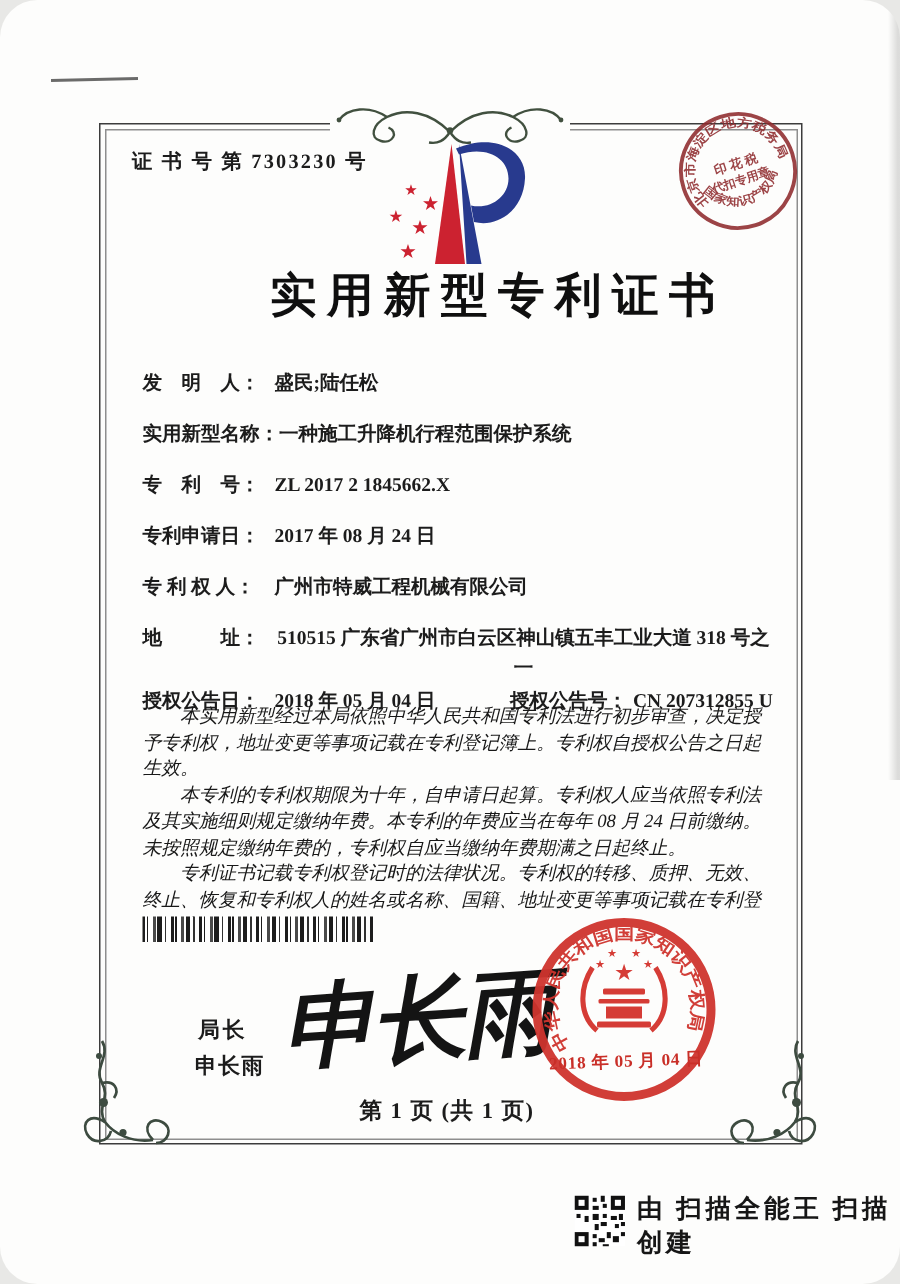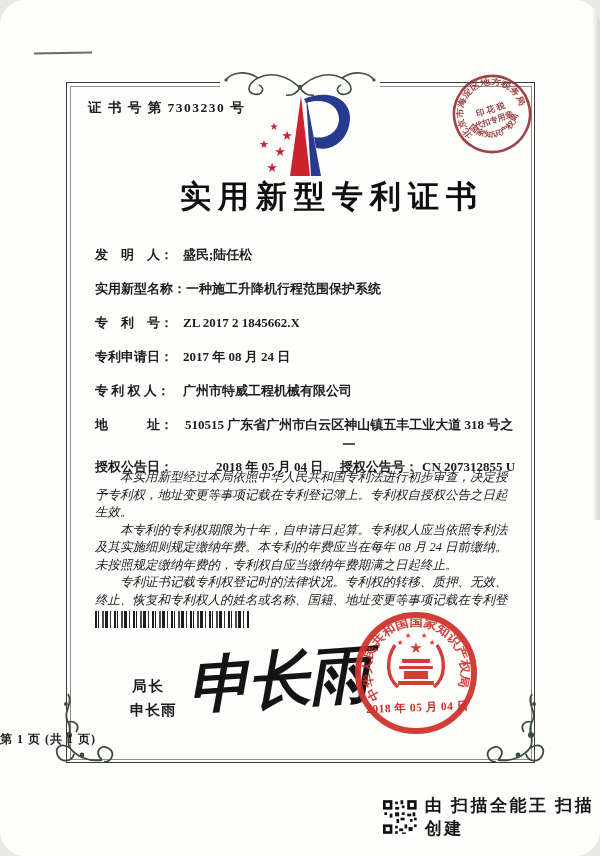--- a/index.html
+++ b/index.html
@@ -23,49 +23,49 @@
   .logo{position:absolute;left:238px;top:88px;width:124px;height:98px;}
   .doc-title{position:absolute;left:0;top:176px;width:600px;text-align:center;
         font-size:31px;font-weight:700;letter-spacing:7px;color:#0f0f0f;padding-left:32px;}
 
   
   .fields{position:absolute;left:95px;top:245px;width:420px;}
   .frow{display:flex;font-size:13px;font-weight:600;line-height:20px;margin-bottom:14px;}
   .frow .lbl{flex:0 0 88px;white-space:nowrap;}
   .frow .val{flex:1;}
   .frow-addr{margin-bottom:2px;}
-  .frow-grant{position:relative;margin-bottom:0;gap:33px;}
+  .frow-grant{position:relative;margin-bottom:0;}
   .grant-pair2{position:absolute;left:245px;top:0;white-space:nowrap;display:flex;}
   .grant-pair2 .lbl{flex:0 0 auto;margin-right:4px;}
 
   
   .paras{position:absolute;left:95px;top:469px;width:416px;font-size:12.5px;line-height:17.5px;
         font-style:italic;color:#181818;}
   .paras p{margin:0;text-indent:2em;font-weight:500;}
 
   
   .barcode{position:absolute;left:95px;top:611px;width:154px;height:17px;background:
      repeating-linear-gradient(90deg,#1d1d1d 0 2px,#fff 2px 3px,#1d1d1d 3px 4px,#fff 4px 7px,
      #4a4a4a 7px 9px,#fff 9px 10px,#1d1d1d 10px 13px,#fff 13px 15px,#333 15px 16px,#fff 16px 19px);}
   .sig-title{position:absolute;left:132px;top:677px;font-size:14.5px;font-weight:700;letter-spacing:2px;}
   .sig-name{position:absolute;left:130px;top:701px;font-size:14.5px;font-weight:700;letter-spacing:1px;}
   .autograph{position:absolute;left:188px;top:638px;font-size:62px;font-weight:700;font-style:italic;
         letter-spacing:-2px;transform:rotate(-4deg);color:#141414;
         font-family:"DejaVu Serif","Liberation Serif",serif;}
-  .page-no{position:absolute;left:0;top:731px;width:596px;font-size:12px;
+  .page-no{position:absolute;left:0;top:731px;width:596px;text-align:center;font-size:15px;
         font-weight:600;letter-spacing:1px;}
 
   
   .seal-tax{position:absolute;left:450px;top:72px;width:84px;height:84px;transform:rotate(-18deg);opacity:.88;}
   .seal-main{position:absolute;left:350px;top:607px;width:132px;height:132px;opacity:.95;}
   .seal-date{position:absolute;left:366px;top:700px;width:110px;font-size:11.5px;font-weight:700;
         color:#c92f28;letter-spacing:.5px;transform:rotate(-2deg);white-space:nowrap;}
 
   
-  .credit{position:absolute;left:383px;top:794px;display:flex;align-items:center;}
+  .credit{position:absolute;left:383px;top:794px;display:flex;}
   .qr{width:40px;height:40px;}
   .credit-text{margin-left:8px;font-size:17px;font-weight:600;letter-spacing:2.5px;color:#161616;
         font-family:"Liberation Serif",serif;}
 </style>
 </head>
 <body>
 
 <div class="page">
 
   <div class="page-shade-right"></div>

